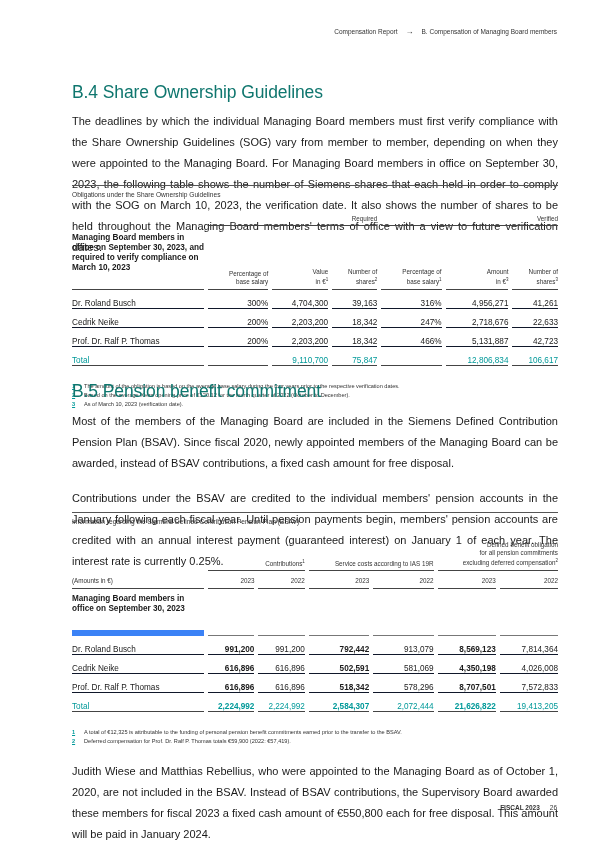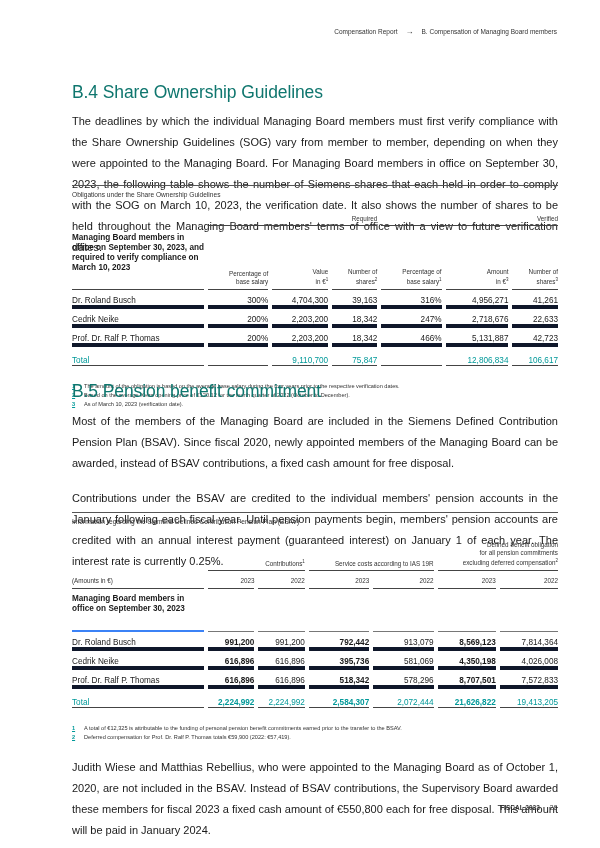--- a/index.html
+++ b/index.html
@@ -10,21 +10,21 @@
   .content { position: absolute; left: 72px; width: 486px; }
   h2 { font-weight: normal; color: #0f766e; font-size: 17.5px; letter-spacing: -0.1px; }
   p.body { font-size: 11px; line-height: 21px; text-align: justify; color: #1a1a1a; }
   .tcaption { border-top: 1.3px solid #555; padding-top: 5px; font-size: 6.6px; color: #333; }
   table { border-collapse: separate; border-spacing: 4px 0; width: calc(100% + 8px); margin-left: -4px; font-size: 8.2px; }
   td, th { font-weight: normal; text-align: right; vertical-align: bottom; }
   td.name { text-align: left; }
   .grouphdr { font-size: 6.3px; color: #333; padding-bottom: 3px; border-bottom: 1.2px solid #444; }
   .colhdr { font-size: 6.3px; color: #333; line-height: 8px; padding-bottom: 3px; border-bottom: 1.5px solid #444; }
   .rowhdr { text-align: left; font-weight: bold; font-size: 8.2px; line-height: 10px; padding-bottom: 16px; border-bottom: 1.5px solid #444; color: #1a1a1a; }
-  tr.data td { height: 19px; border-bottom: 4px solid #0f172a; color: #1a1a1a; }
+  tr.data td { height: 19px; border-bottom: 1px solid #0f172a; color: #1a1a1a; }
   tr.total td { height: 19px; color: #009999; border-bottom: 1.5px solid #444; }
   tr.total td.b { font-weight: bold; }
   td.bold { font-weight: bold; }
   .footnotes { font-size: 5.6px; color: #333; line-height: 9px; }
   .footnotes .fn { display: flex; gap: 8px; }
   .footnotes .num { text-decoration: underline; color: #009999; font-weight: bold; width: 4px; }
   sup { font-size: 4.5px; vertical-align: super; }
   .footer { position: absolute; top: 804px; right: 43px; font-size: 6.5px; color: #333; display: flex; gap: 10px; }
   .footer .fiscal { font-weight: bold; }
 </style>
@@ -157,21 +157,21 @@
     <tr>
       <td class="colhdr" style="text-align:left;padding-top:6px;">(Amounts in €)</td>
       <td class="colhdr" style="padding-top:6px;">2023</td>
       <td class="colhdr" style="padding-top:6px;">2022</td>
       <td class="colhdr" style="padding-top:6px;">2023</td>
       <td class="colhdr" style="padding-top:6px;">2022</td>
       <td class="colhdr" style="padding-top:6px;">2023</td>
       <td class="colhdr" style="padding-top:6px;">2022</td>
     </tr>
     <tr>
-      <td class="rowhdr" style="padding-top:5px;border-bottom:2px solid #3b82f6;">Managing Board members in office on September 30, 2023</td>
+      <td class="rowhdr" style="padding-top:5px;border-bottom:6px solid #3b82f6;">Managing Board members in office on September 30, 2023</td>
       <td style="border-bottom:1px solid #777;"></td>
           <td style="border-bottom:1px solid #777;"></td>
           <td style="border-bottom:1px solid #777;"></td>
       <td style="border-bottom:1px solid #777;"></td>
           <td style="border-bottom:1px solid #777;"></td>
           <td style="border-bottom:1px solid #777;"></td>
     </tr>
     </tbody>
       <tbody id="bsav-body">
         <tr class="data">
@@ -180,21 +180,21 @@
           <td>991,200</td>
           <td class="bold">792,442</td>
           <td>913,079</td>
           <td class="bold">8,569,123</td>
           <td>7,814,364</td>
         </tr>
         <tr class="data">
           <td class="name">Cedrik Neike</td>
           <td class="bold">616,896</td>
           <td>616,896</td>
-          <td class="bold">395,736</td>
+          <td class="bold">502,591</td>
           <td>581,069</td>
           <td class="bold">4,350,198</td>
           <td>4,026,008</td>
         </tr>
         <tr class="data">
           <td class="name">Prof. Dr. Ralf P. Thomas</td>
           <td class="bold">616,896</td>
           <td>616,896</td>
           <td class="bold">518,342</td>
           <td>578,296</td>

